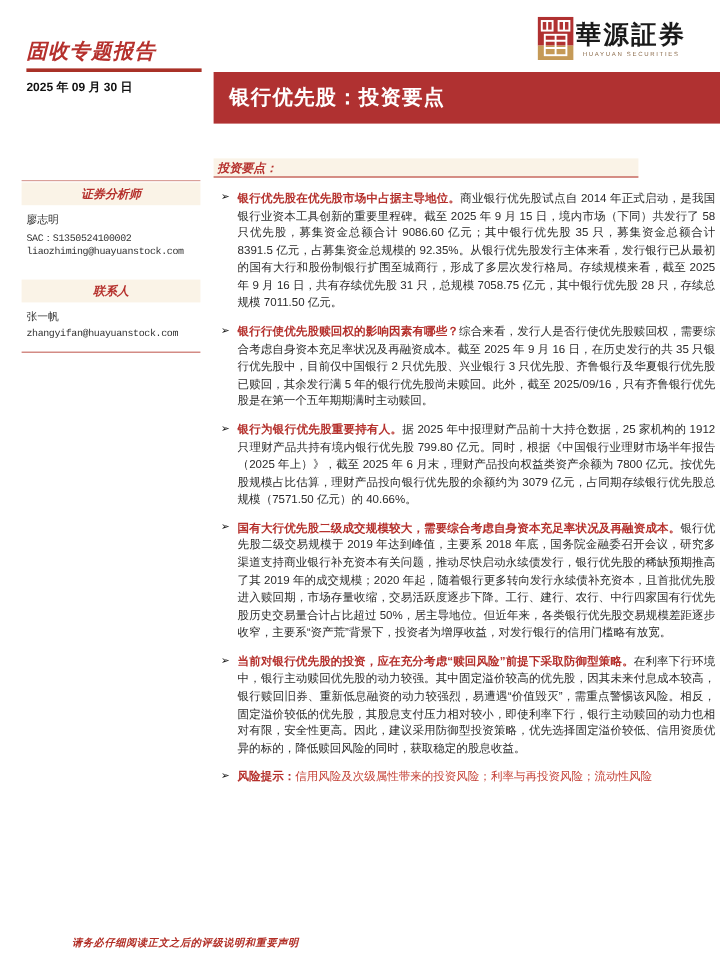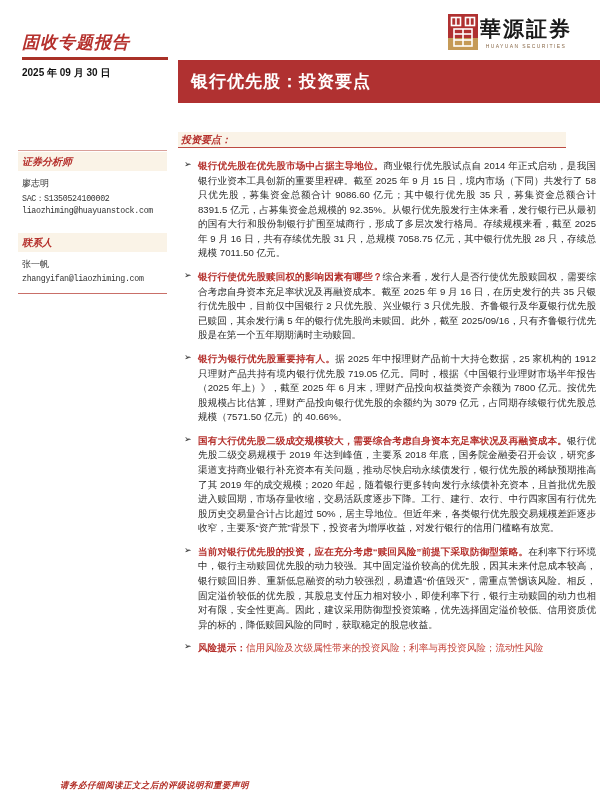--- a/index.html
+++ b/index.html
@@ -42,36 +42,36 @@
   .title-banner .title-text {
     font-family:"Liberation Serif", serif; font-weight:bold;
     font-size:17px; color:#ffffff; padding-left:13px; letter-spacing:1px;
   }
   .subtitle {
     position:absolute; left:189px; top:109px;
     font-family:"Liberation Serif", serif; font-weight:bold;
     font-size:15px; color:#B5302C; letter-spacing:2px;
   }
   .keypoints-bar {
-    position:absolute; left:178px; top:132px; width:388px; height:16px;
+    position:absolute; left:178px; top:132px; width:354px; height:16px;
     background:#FAF3E7; border-bottom:1px solid #BC4A42;
     display:flex; align-items:center;
   }
   .keypoints-bar .kp-text {
     font-weight:bold; font-size:10px; color:#B5302C; padding-left:3px; font-style:italic;
   }
   
   .sidebar {
     position:absolute; left:18px; top:150px; width:149px;
     border-top:1px solid #D9A09A;
   }
   .side-header {
     background:#FAF3E7; padding:3px 4px 2px 4px; margin-top:1px;
     font-family:"Liberation Serif", serif; font-style:italic;
-    font-weight:bold; font-size:10px; color:#B5302C;
+    font-weight:bold; font-size:10px; color:#B5302C;text-align:center;
   }
   .side-name { font-size:9px; color:#333; padding:6px 4px 2px 4px; font-family:"Liberation Serif", serif; }
   .side-mono { font-size:8.3px; color:#333; padding:1px 0 1px 4px; font-family:"Liberation Mono", monospace; letter-spacing:-0.3px; }
   .side-gap { height:16px; }
   .sidebar-rule {
     position:absolute; left:18px; top:293px; width:149px; height:1px; background:#C96F68;
   }
   
   .bullets { position:absolute; left:184px; top:159px; width:412px; }
   .bullet { display:flex; margin-bottom:9px; }
@@ -131,39 +131,39 @@
   </div>
 
   <div class="sidebar">
     <div class="side-header">证券分析师</div>
     <div class="side-name">廖志明</div>
     <div class="side-mono">SAC：S1350524100002</div>
     <div class="side-mono">liaozhiming@huayuanstock.com</div>
     <div class="side-gap"></div>
     <div class="side-header">联系人</div>
     <div class="side-name">张一帆</div>
-    <div class="side-mono">zhangyifan@liaozhiming.com</div>
+    <div class="side-mono">zhangyifan@huayuanstock.com</div>
   </div>
   <div class="sidebar-rule"></div>
 
   <div class="bullets">
 
     <div class="bullet">
       <span class="arrow">➢</span>
       <div class="text"><span class="lead">银行优先股在优先股市场中占据主导地位。</span><span class="body">商业银行优先股试点自 2014 年正式启动，是我国银行业资本工具创新的重要里程碑。截至 2025 年 9 月 15 日，境内市场（下同）共发行了 58 只优先股，募集资金总额合计 9086.60 亿元；其中银行优先股 35 只，募集资金总额合计 8391.5 亿元，占募集资金总规模的 92.35%。从银行优先股发行主体来看，发行银行已从最初的国有大行和股份制银行扩围至城商行，形成了多层次发行格局。存续规模来看，截至 2025 年 9 月 16 日，共有存续优先股 31 只，总规模 7058.75 亿元，其中银行优先股 28 只，存续总规模 7011.50 亿元。</span></div>
     </div>
 
     <div class="bullet">
       <span class="arrow">➢</span>
       <div class="text"><span class="lead">银行行使优先股赎回权的影响因素有哪些？</span><span class="body">综合来看，发行人是否行使优先股赎回权，需要综合考虑自身资本充足率状况及再融资成本。截至 2025 年 9 月 16 日，在历史发行的共 35 只银行优先股中，目前仅中国银行 2 只优先股、兴业银行 3 只优先股、齐鲁银行及华夏银行优先股已赎回，其余发行满 5 年的银行优先股尚未赎回。此外，截至 2025/09/16，只有齐鲁银行优先股是在第一个五年期期满时主动赎回。</span></div>
     </div>
 
     <div class="bullet">
       <span class="arrow">➢</span>
-      <div class="text"><span class="lead">银行为银行优先股重要持有人。</span><span class="body">据 2025 年中报理财产品前十大持仓数据，25 家机构的 1912 只理财产品共持有境内银行优先股 719.05 亿元。同时，根据《中国银行业理财市场半年报告（2025 年上）》，截至 2025 年 6 月末，理财产品投向权益类资产余额为 7800 亿元。按优先股规模占比估算，理财产品投向银行优先股的余额约为 3079 亿元，占同期存续银行优先股总规模（7571.50 亿元）的 40.66%。</span></div>
+      <div class="text"><span class="lead">银行为银行优先股重要持有人。</span><span class="body">据 2025 年中报理财产品前十大持仓数据，25 家机构的 1912 只理财产品共持有境内银行优先股 799.80 亿元。同时，根据《中国银行业理财市场半年报告（2025 年上）》，截至 2025 年 6 月末，理财产品投向权益类资产余额为 7800 亿元。按优先股规模占比估算，理财产品投向银行优先股的余额约为 3079 亿元，占同期存续银行优先股总规模（7571.50 亿元）的 40.66%。</span></div>
     </div>
 
     <div class="bullet">
       <span class="arrow">➢</span>
       <div class="text"><span class="lead">国有大行优先股二级成交规模较大，需要综合考虑自身资本充足率状况及再融资成本。</span><span class="body">银行优先股二级交易规模于 2019 年达到峰值，主要系 2018 年底，国务院金融委召开会议，研究多渠道支持商业银行补充资本有关问题，推动尽快启动永续债发行，银行优先股的稀缺预期推高了其 2019 年的成交规模；2020 年起，随着银行更多转向发行永续债补充资本，且首批优先股进入赎回期，市场存量收缩，交易活跃度逐步下降。工行、建行、农行、中行四家国有行优先股历史交易量合计占比超过 50%，居主导地位。但近年来，各类银行优先股交易规模差距逐步收窄，主要系“资产荒”背景下，投资者为增厚收益，对发行银行的信用门槛略有放宽。</span></div>
     </div>
 
     <div class="bullet">
       <span class="arrow">➢</span>
       <div class="text"><span class="lead">当前对银行优先股的投资，应在充分考虑“赎回风险”前提下采取防御型策略。</span><span class="body">在利率下行环境中，银行主动赎回优先股的动力较强。其中固定溢价较高的优先股，因其未来付息成本较高，银行赎回旧券、重新低息融资的动力较强烈，易遭遇“价值毁灭”，需重点警惕该风险。相反，固定溢价较低的优先股，其股息支付压力相对较小，即使利率下行，银行主动赎回的动力也相对有限，安全性更高。因此，建议采用防御型投资策略，优先选择固定溢价较低、信用资质优异的标的，降低赎回风险的同时，获取稳定的股息收益。</span></div>

